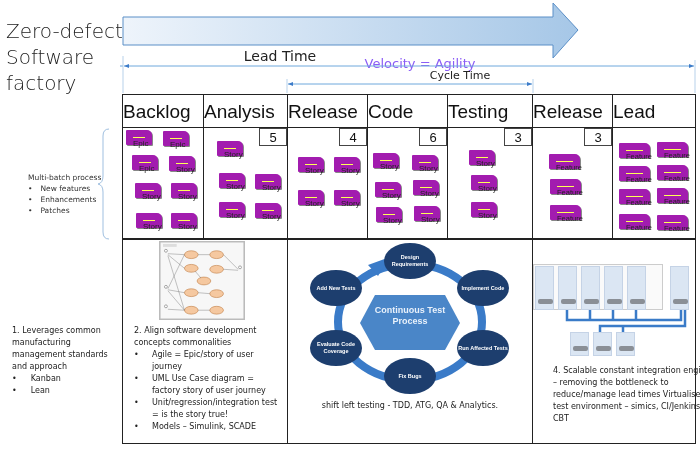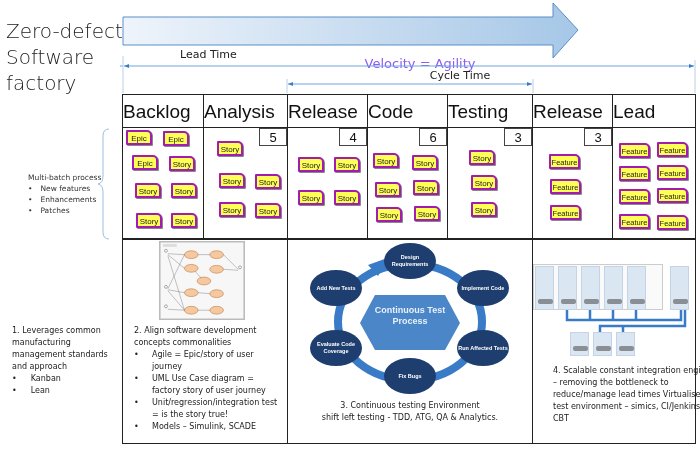--- a/index.html
+++ b/index.html
@@ -1,26 +1,26 @@
 <!DOCTYPE html>
 <html><head>
 <meta charset="utf-8">
 <style>
   * { box-sizing: border-box; margin: 0; padding: 0; }
   body { width: 700px; height: 449px; background: #ffffff; position: relative; overflow: hidden; font-family: "Liberation Sans", sans-serif; color: #111; }
   .abs { position: absolute; }
   .title { left: 6px; top: 18px; font-family: "DejaVu Sans", sans-serif; font-size: 20px; line-height: 26px; color: #222; font-weight: 300; width: 125px; }
   .arrow-svg { left: 120px; top: 0px; }
   .velocity { left: 270px; top: 21px; width: 300px; text-align: center; font-family: "DejaVu Sans", sans-serif; font-size: 13px; color: #8b5cf6; margin-top: 35px; }
-  .lead-label { left: 180px; top: 48px; width: 200px; font-family: "DejaVu Sans", sans-serif; font-size: 11px; color: #222; }
+  .lead-label { left: 180px; top: 48px; width: 200px; text-align: center; font-family: "DejaVu Sans", sans-serif; font-size: 14px; color: #222; }
   .cycle-label { left: 400px; top: 69px; width: 120px; text-align: center; font-family: "DejaVu Sans", sans-serif; font-size: 11px; color: #222; }
   .col-head { position: absolute; top: 94px; height: 34px; border: 1.5px solid #222; border-right: none; font-size: 19px; text-align: left; line-height: 34px; background: #fff; }
   .col-body { position: absolute; top: 128px; height: 111px; border-left: 1.5px solid #222; border-bottom: 1.5px solid #222; }
   .wip { position: absolute; top: 128px; width: 28px; height: 18px; border: 1px solid #444; background: #fff; font-size: 13px; text-align: center; line-height: 17px; }
-  .card { position: absolute; background: #ffff55; border: 2px solid #a21caf; font-size: 8px; text-align: center; color: #222; border-radius: 1px 5px 1px 1px; box-shadow: 1px 1px 0 #888; }
+  .card { position: absolute; background: #ffff55; border: 7px solid #a21caf; font-size: 8px; text-align: center; color: #222; border-radius: 1px 5px 1px 1px; box-shadow: 1px 1px 0 #888; }
   .card.story { width: 26px; height: 15px; line-height: 14px; }
   .card.feature { width: 31px; height: 15px; line-height: 14px; font-size: 7.5px; }
   .bottom-box { position: absolute; top: 239px; height: 205px; border: 1.5px solid #222; border-right: none; }
   .left-note { left: 28px; top: 172px; font-family: "DejaVu Sans", sans-serif; font-size: 7.5px; line-height: 11px; color: #333; }
   .left-note ul { list-style: none; }
   .left-note li::before { content: "•"; margin-right: 8px; }
   .brace { left: 97px; top: 128px; }
   .note1 { left: 12px; top: 325px; width: 110px; font-family: "DejaVu Sans", sans-serif; font-size: 8px; line-height: 12px; color: #222; }
   .note1 ul { list-style: none; }
   .note1 li::before { content: "•"; margin-right: 14px; }
@@ -216,21 +216,20 @@
   <div class="abs" style="left:60px;top:65px;width:100px;text-align:center;color:#e8f1fb;font-size:9px;line-height:11px;font-weight:bold;">Continuous Test Process</div>
   <div class="cycle-node" style="left:84px;top:3px;">Design Requirements</div>
   <div class="cycle-node" style="left:157px;top:30px;">Implement Code</div>
   <div class="cycle-node" style="left:157px;top:90px;">Run Affected Tests</div>
   <div class="cycle-node" style="left:84px;top:118px;">Fix Bugs</div>
   <div class="cycle-node" style="left:10px;top:90px;">Evaluate Code Coverage</div>
   <div class="cycle-node" style="left:10px;top:30px;">Add New Tests</div>
 </div>
 
 <div class="abs note3">
-  <div>3. Continuous testing Environment</div>
   <div>shift left testing - TDD, ATG, QA &amp; Analytics.</div>
 </div>
 
 <div class="abs" style="left:533px;top:262px;width:160px;height:95px;">
   <div class="abs" style="left:0;top:2px;width:130px;height:46px;border:1px solid #ccc;background:#fafafa;"></div>
   <div class="ci-box" style="left:2px;top:4px;width:19px;height:44px;">
       <div class="ci-disk" style="left:2px;top:32px;width:15px;"></div>
     </div>
   <div class="ci-box" style="left:25px;top:4px;width:19px;height:44px;">
       <div class="ci-disk" style="left:2px;top:32px;width:15px;"></div>

